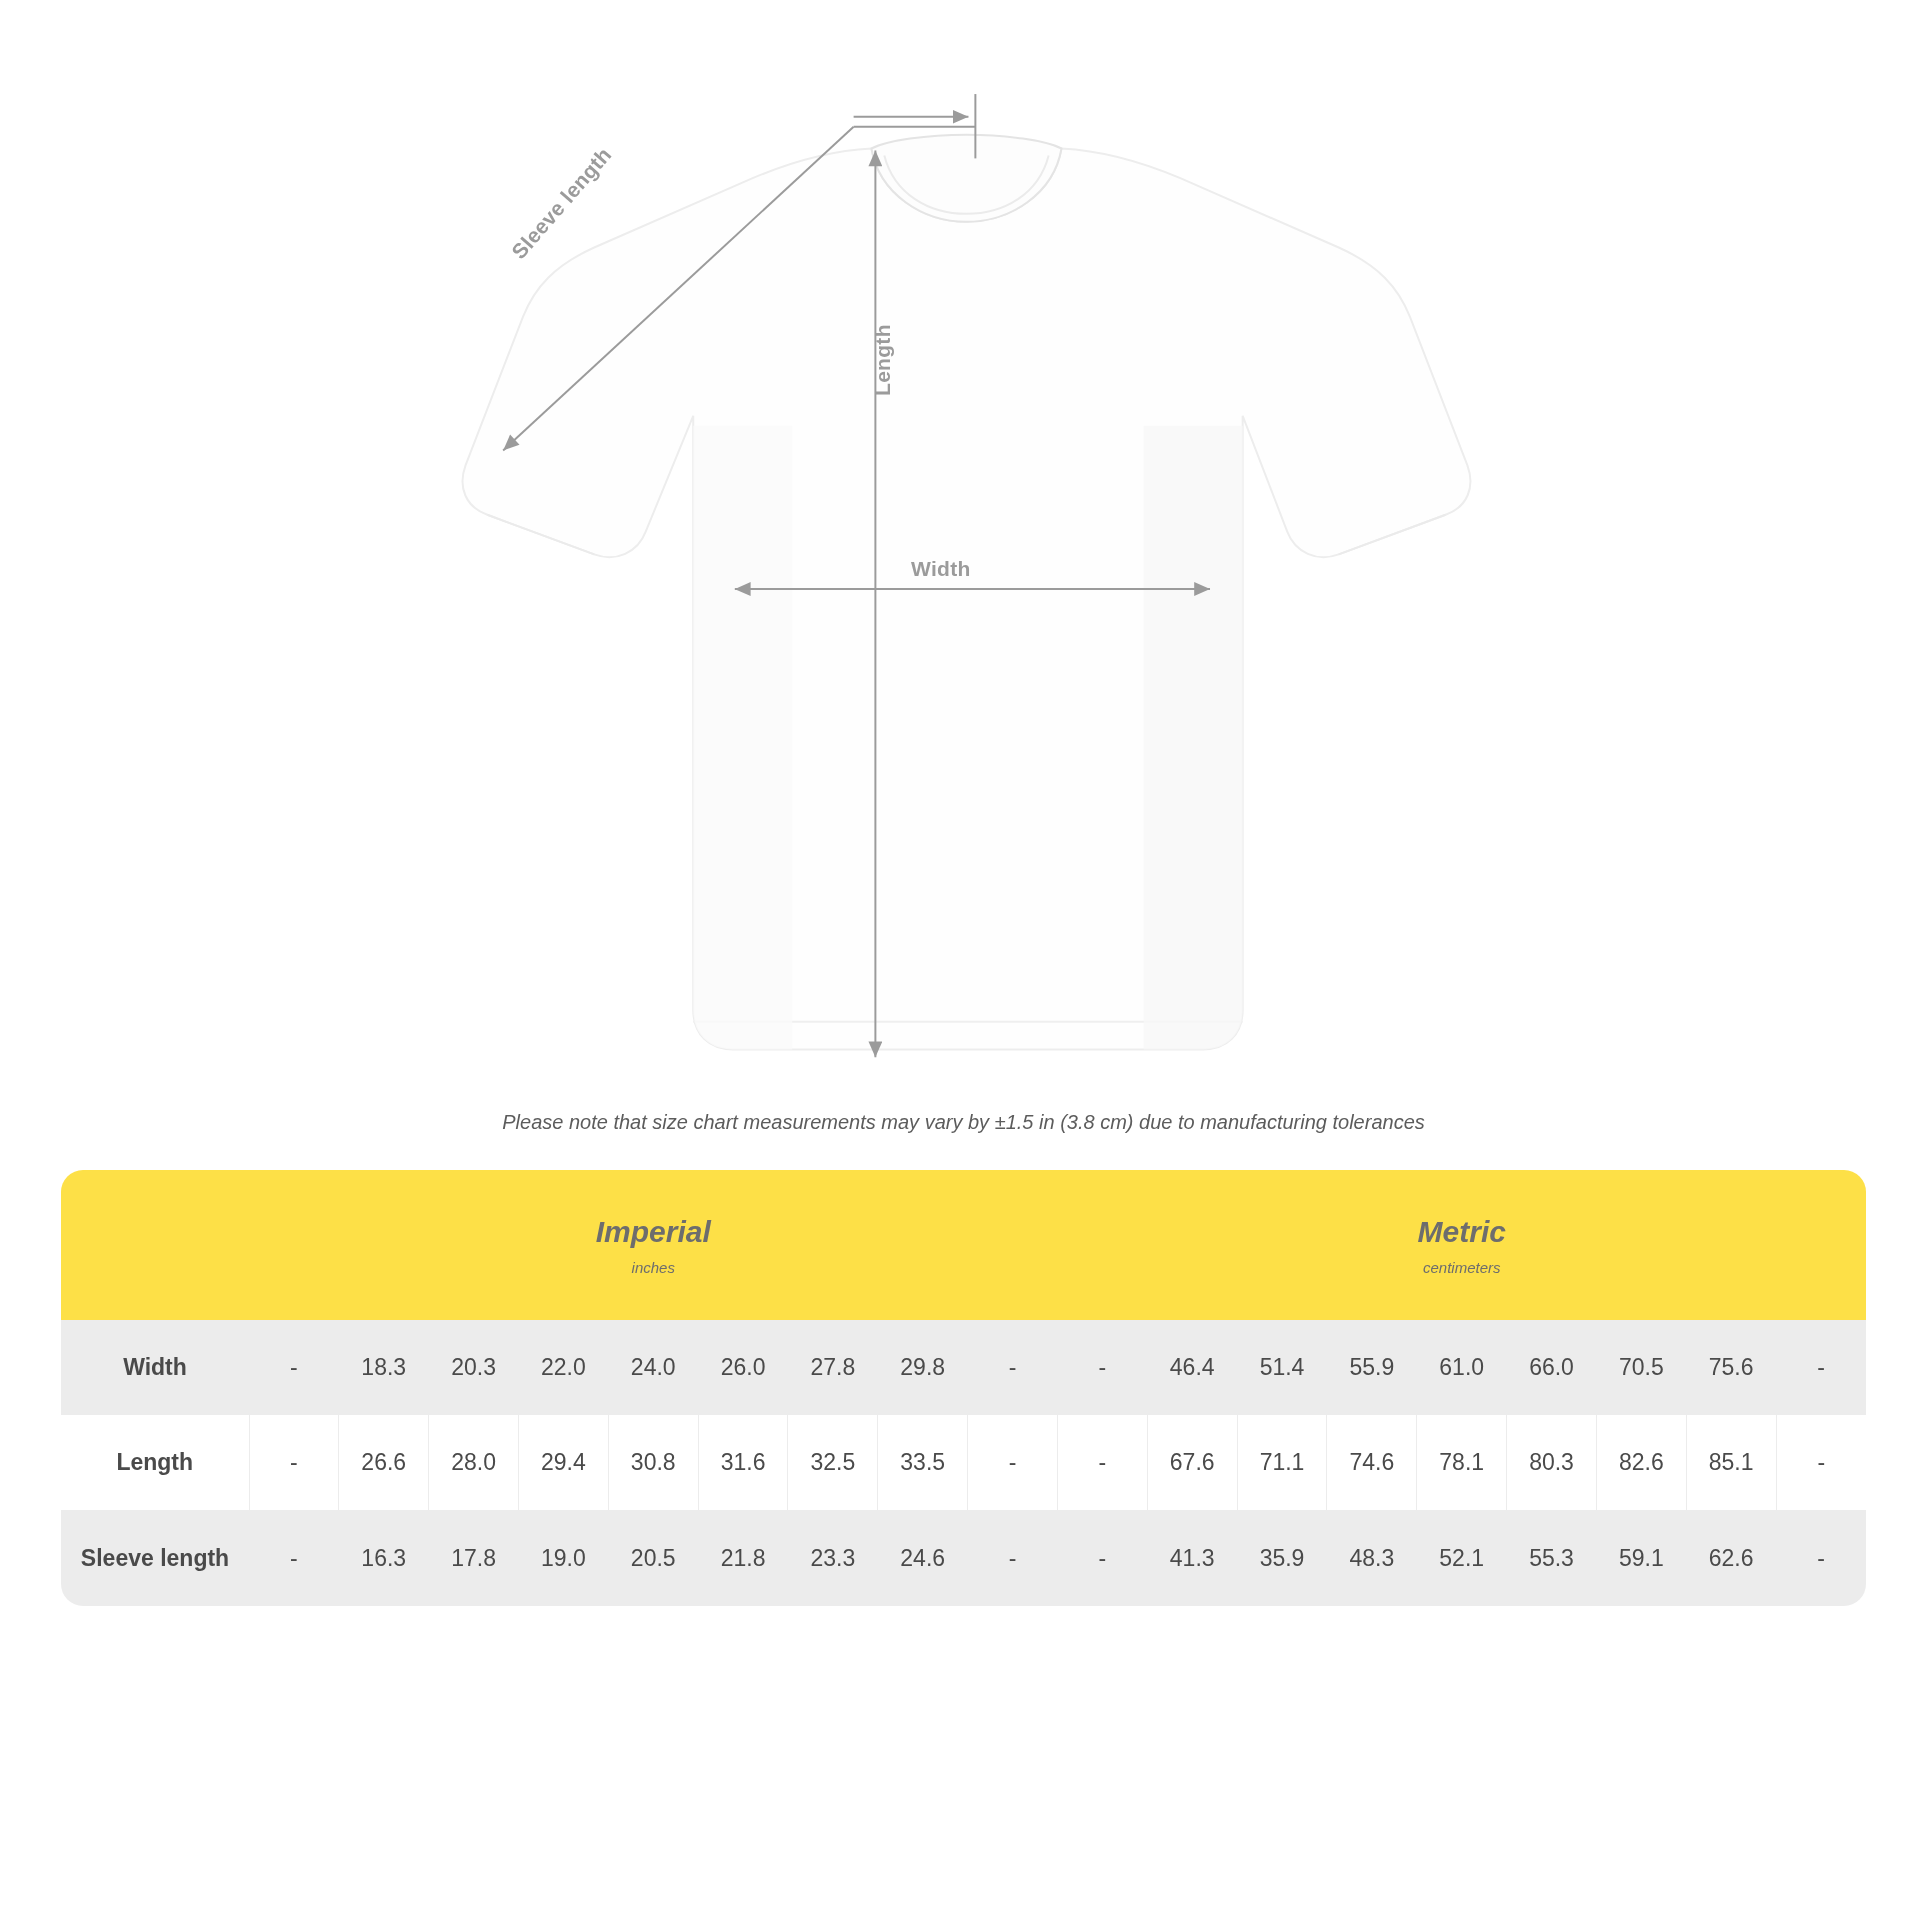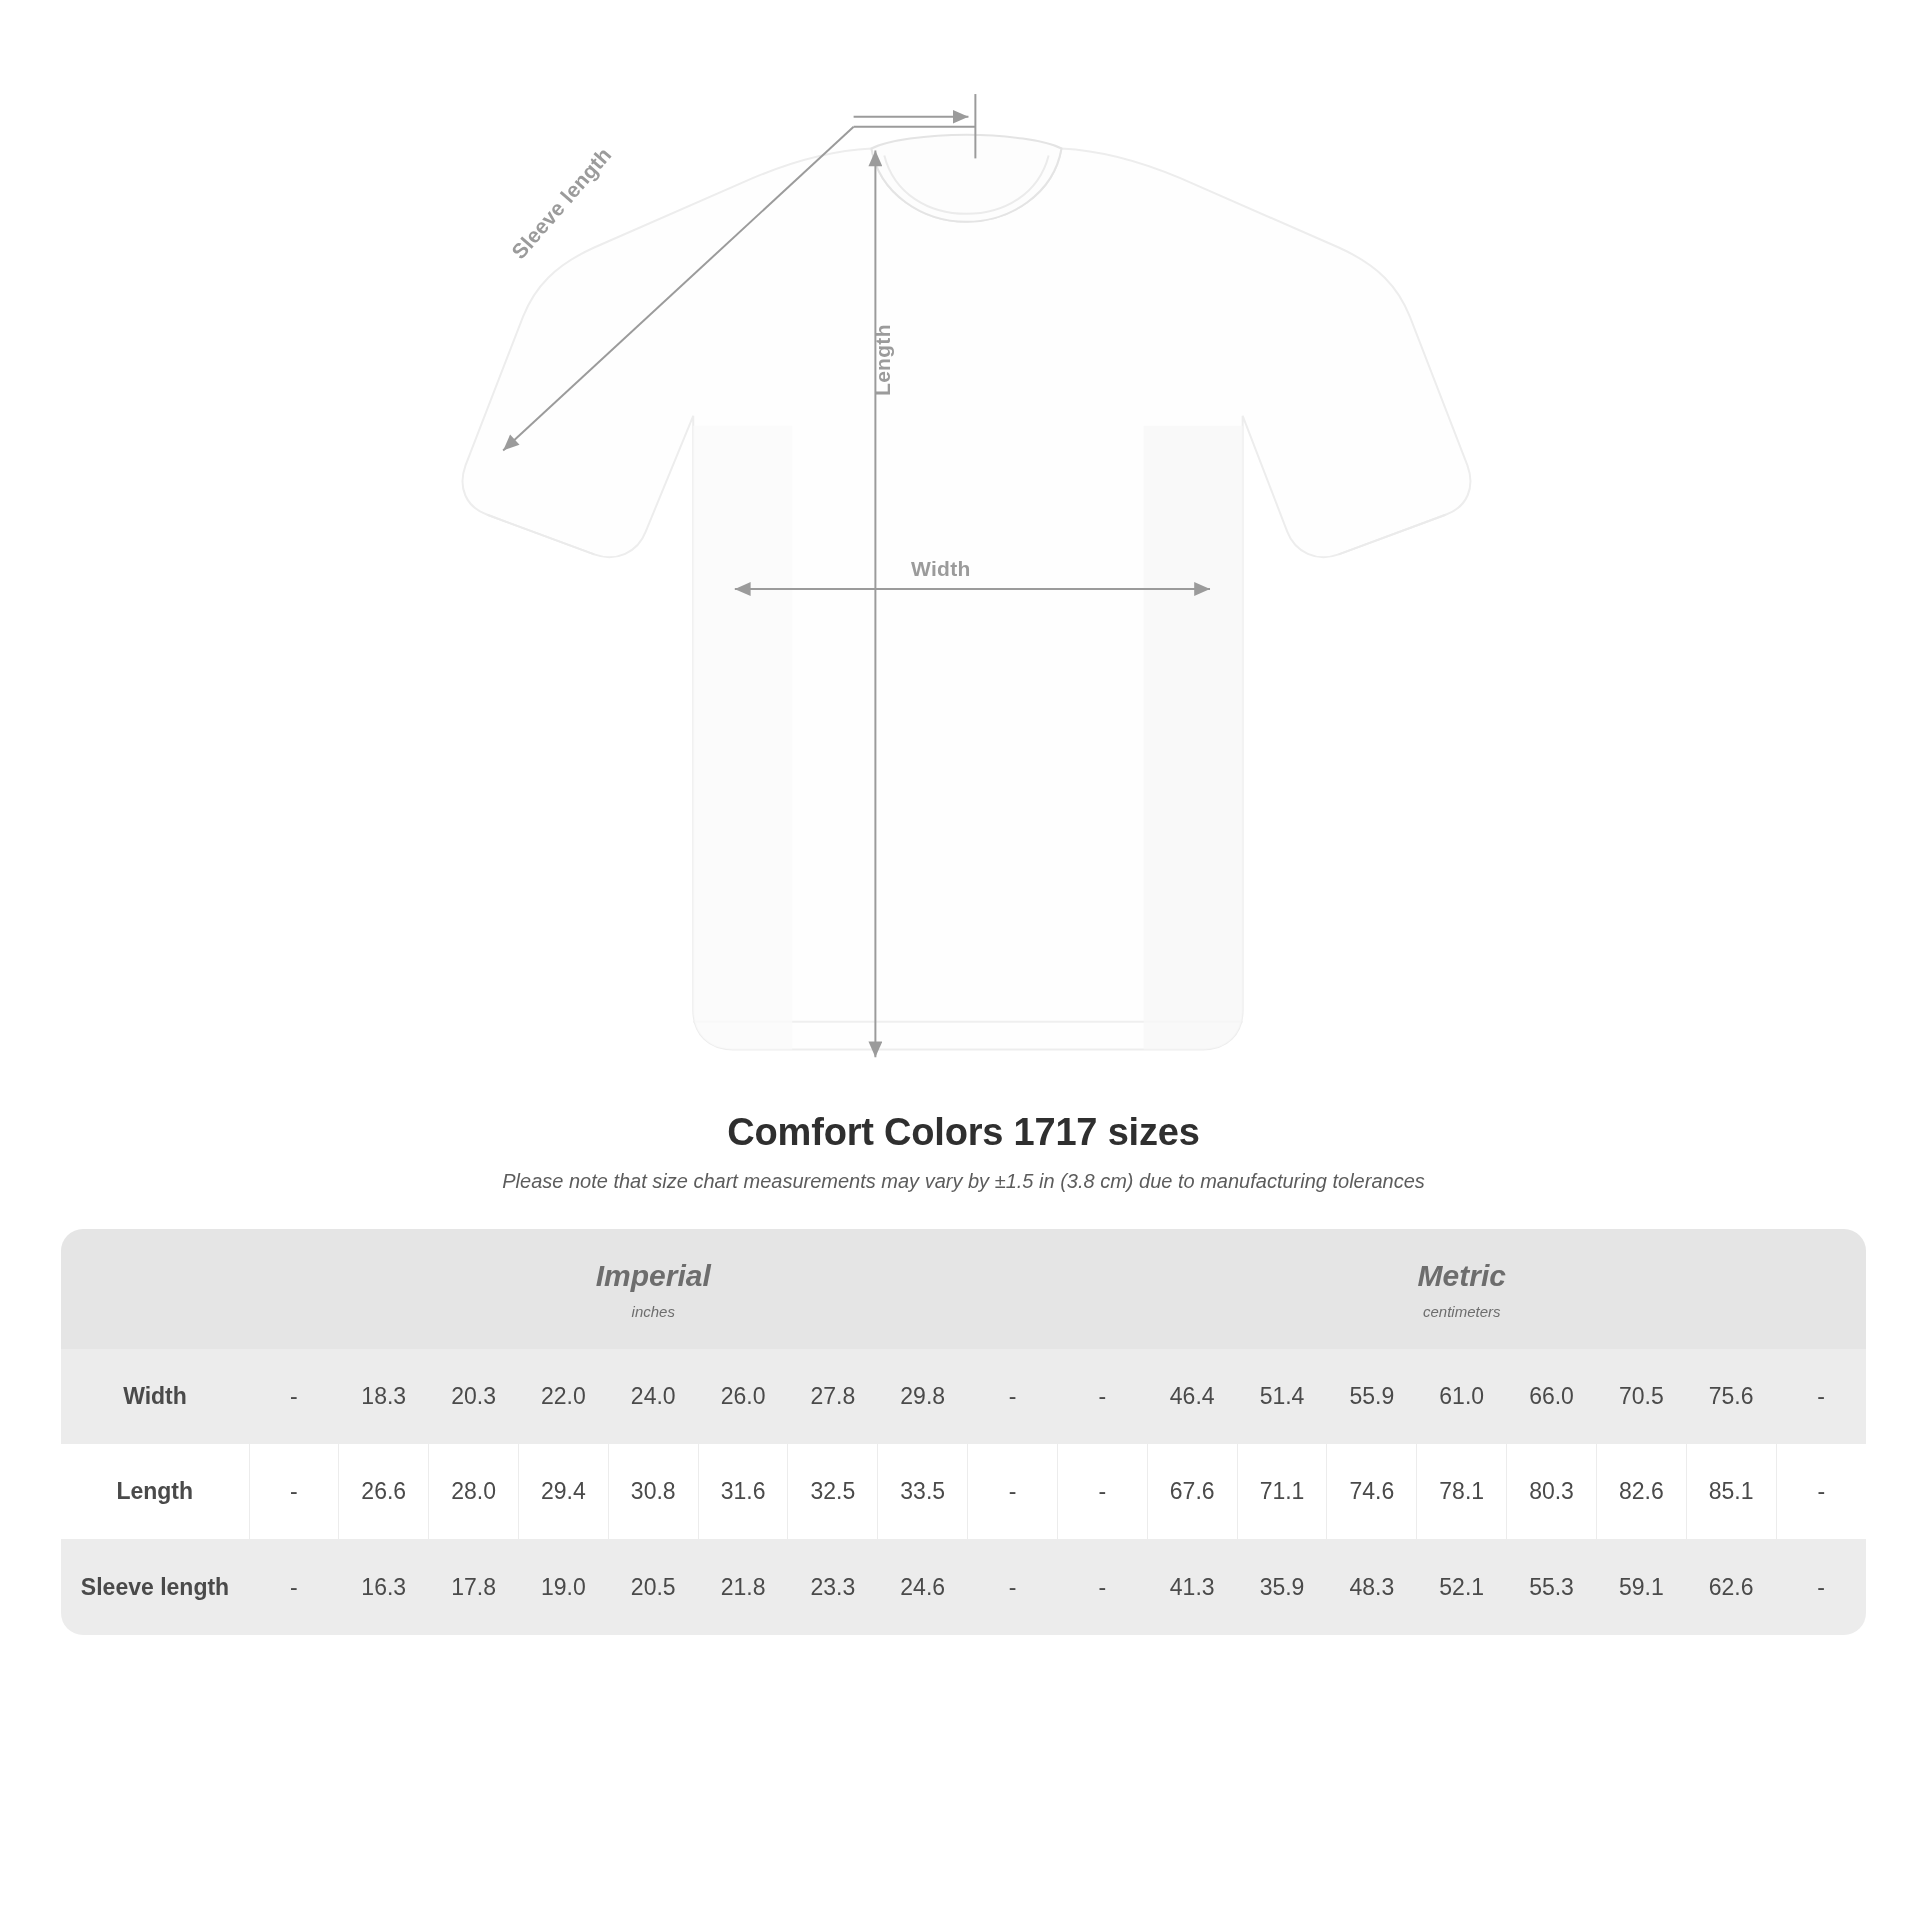--- a/index.html
+++ b/index.html
@@ -85,22 +85,22 @@
   table.size-table td,
   table.size-table th {
     text-align: center;
     vertical-align: middle;
     font-size: 23px;
     color: #4a4a4a;
     border: none;
   }
   
   .unit-row td {
-    background: #e5e5e5;
-    height: 120px;
+    background: #fde047;
+    height: 150px;
     padding: 0;
   }
   .unit-name {
     font-size: 30px;
     font-style: italic;
     font-weight: bold;
     color: #6d6d6d;
   }
   .unit-sub {
     font-size: 15px;
@@ -214,21 +214,20 @@
       <line x1="862" y1="118" x2="978" y2="118" marker-end="url(#arrowEnd)"></line>
     </g>
   </svg>
 
   <div class="dim-label label-width">Width</div>
   <div class="dim-label label-length">Length</div>
   <div class="dim-label label-sleeve">Sleeve length</div>
 </div>
 
 <div class="title-block">
-  <div class="chart-title">Comfort Colors 1717 sizes</div>
   <div class="chart-note">Please note that size chart measurements may vary by ±1.5 in (3.8 cm) due to manufacturing tolerances</div>
 </div>
 
 <div class="table-wrap">
   <table class="size-table">
     <tbody>
       <tr class="unit-row">
         <td class="first-col"></td>
         <td colspan="9">
           <div class="unit-name">Imperial</div>

